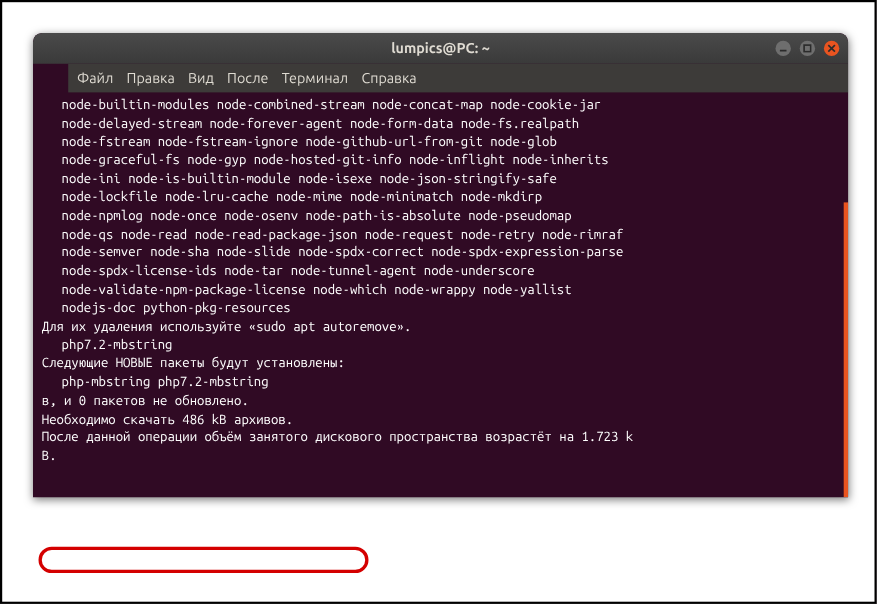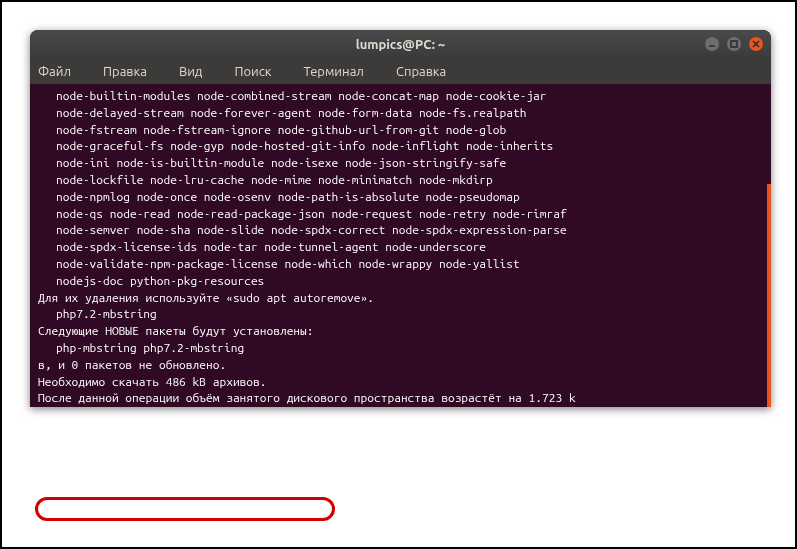--- a/index.html
+++ b/index.html
@@ -13,21 +13,21 @@
       width: 797px;
       height: 549px;
       position: relative;
       border: 2px solid #000;
     }
     .window {
       position: absolute;
       top: 28px;
       left: 28px;
       width: 741px;
-      height: 377px;
+      height: 422px;
       background: #300a24;
       border-radius: 8px 8px 0 0;
       overflow: hidden;
       box-shadow: 0 2px 8px rgba(0,0,0,0.5);
     }
     .titlebar {
       height: 28px;
       background: linear-gradient(to bottom, #4a4a4a, #3a3a3a);
       display: flex;
       align-items: center;
@@ -60,21 +60,22 @@
     }
     .ctrl-min { background: #6e6e6e; }
     .ctrl-max { background: #6e6e6e; }
     .ctrl-close { background: #e95420; }
     .menubar {
       height: 26px;
       background: #3d3b39;
       display: flex;
       align-items: center;
       padding: 0 8px;
-      gap: 32px;
+      gap: 12px;
+      margin-left: 32px;
     }
     .menu-item {
       color: #dfdbd2;
       font-family: "Ubuntu", sans-serif;
       font-size: 13px;
       cursor: pointer;
     }
     .terminal-body {
       padding: 4px 8px;
       color: #ffffff;
@@ -128,21 +129,21 @@
             <line x1="1" y1="1" x2="7" y2="7" stroke="#2b2b2b" stroke-width="1.5"></line>
             <line x1="7" y1="1" x2="1" y2="7" stroke="#2b2b2b" stroke-width="1.5"></line>
           </svg>
       </div>
     </div>
   </div>
   <div class="menubar">
     <span class="menu-item">Файл</span>
     <span class="menu-item">Правка</span>
     <span class="menu-item">Вид</span>
-    <span class="menu-item">Поиск</span>
+    <span class="menu-item">После</span>
     <span class="menu-item">Терминал</span>
     <span class="menu-item">Справка</span>
   </div>
   <div class="terminal-body">
     <div id="terminal-lines">
         <div class="terminal-line indent">node-builtin-modules node-combined-stream node-concat-map node-cookie-jar</div>
         <div class="terminal-line indent">node-delayed-stream node-forever-agent node-form-data node-fs.realpath</div>
         <div class="terminal-line indent">node-fstream node-fstream-ignore node-github-url-from-git node-glob</div>
         <div class="terminal-line indent">node-graceful-fs node-gyp node-hosted-git-info node-inflight node-inherits</div>
         <div class="terminal-line indent">node-ini node-is-builtin-module node-isexe node-json-stringify-safe</div>

